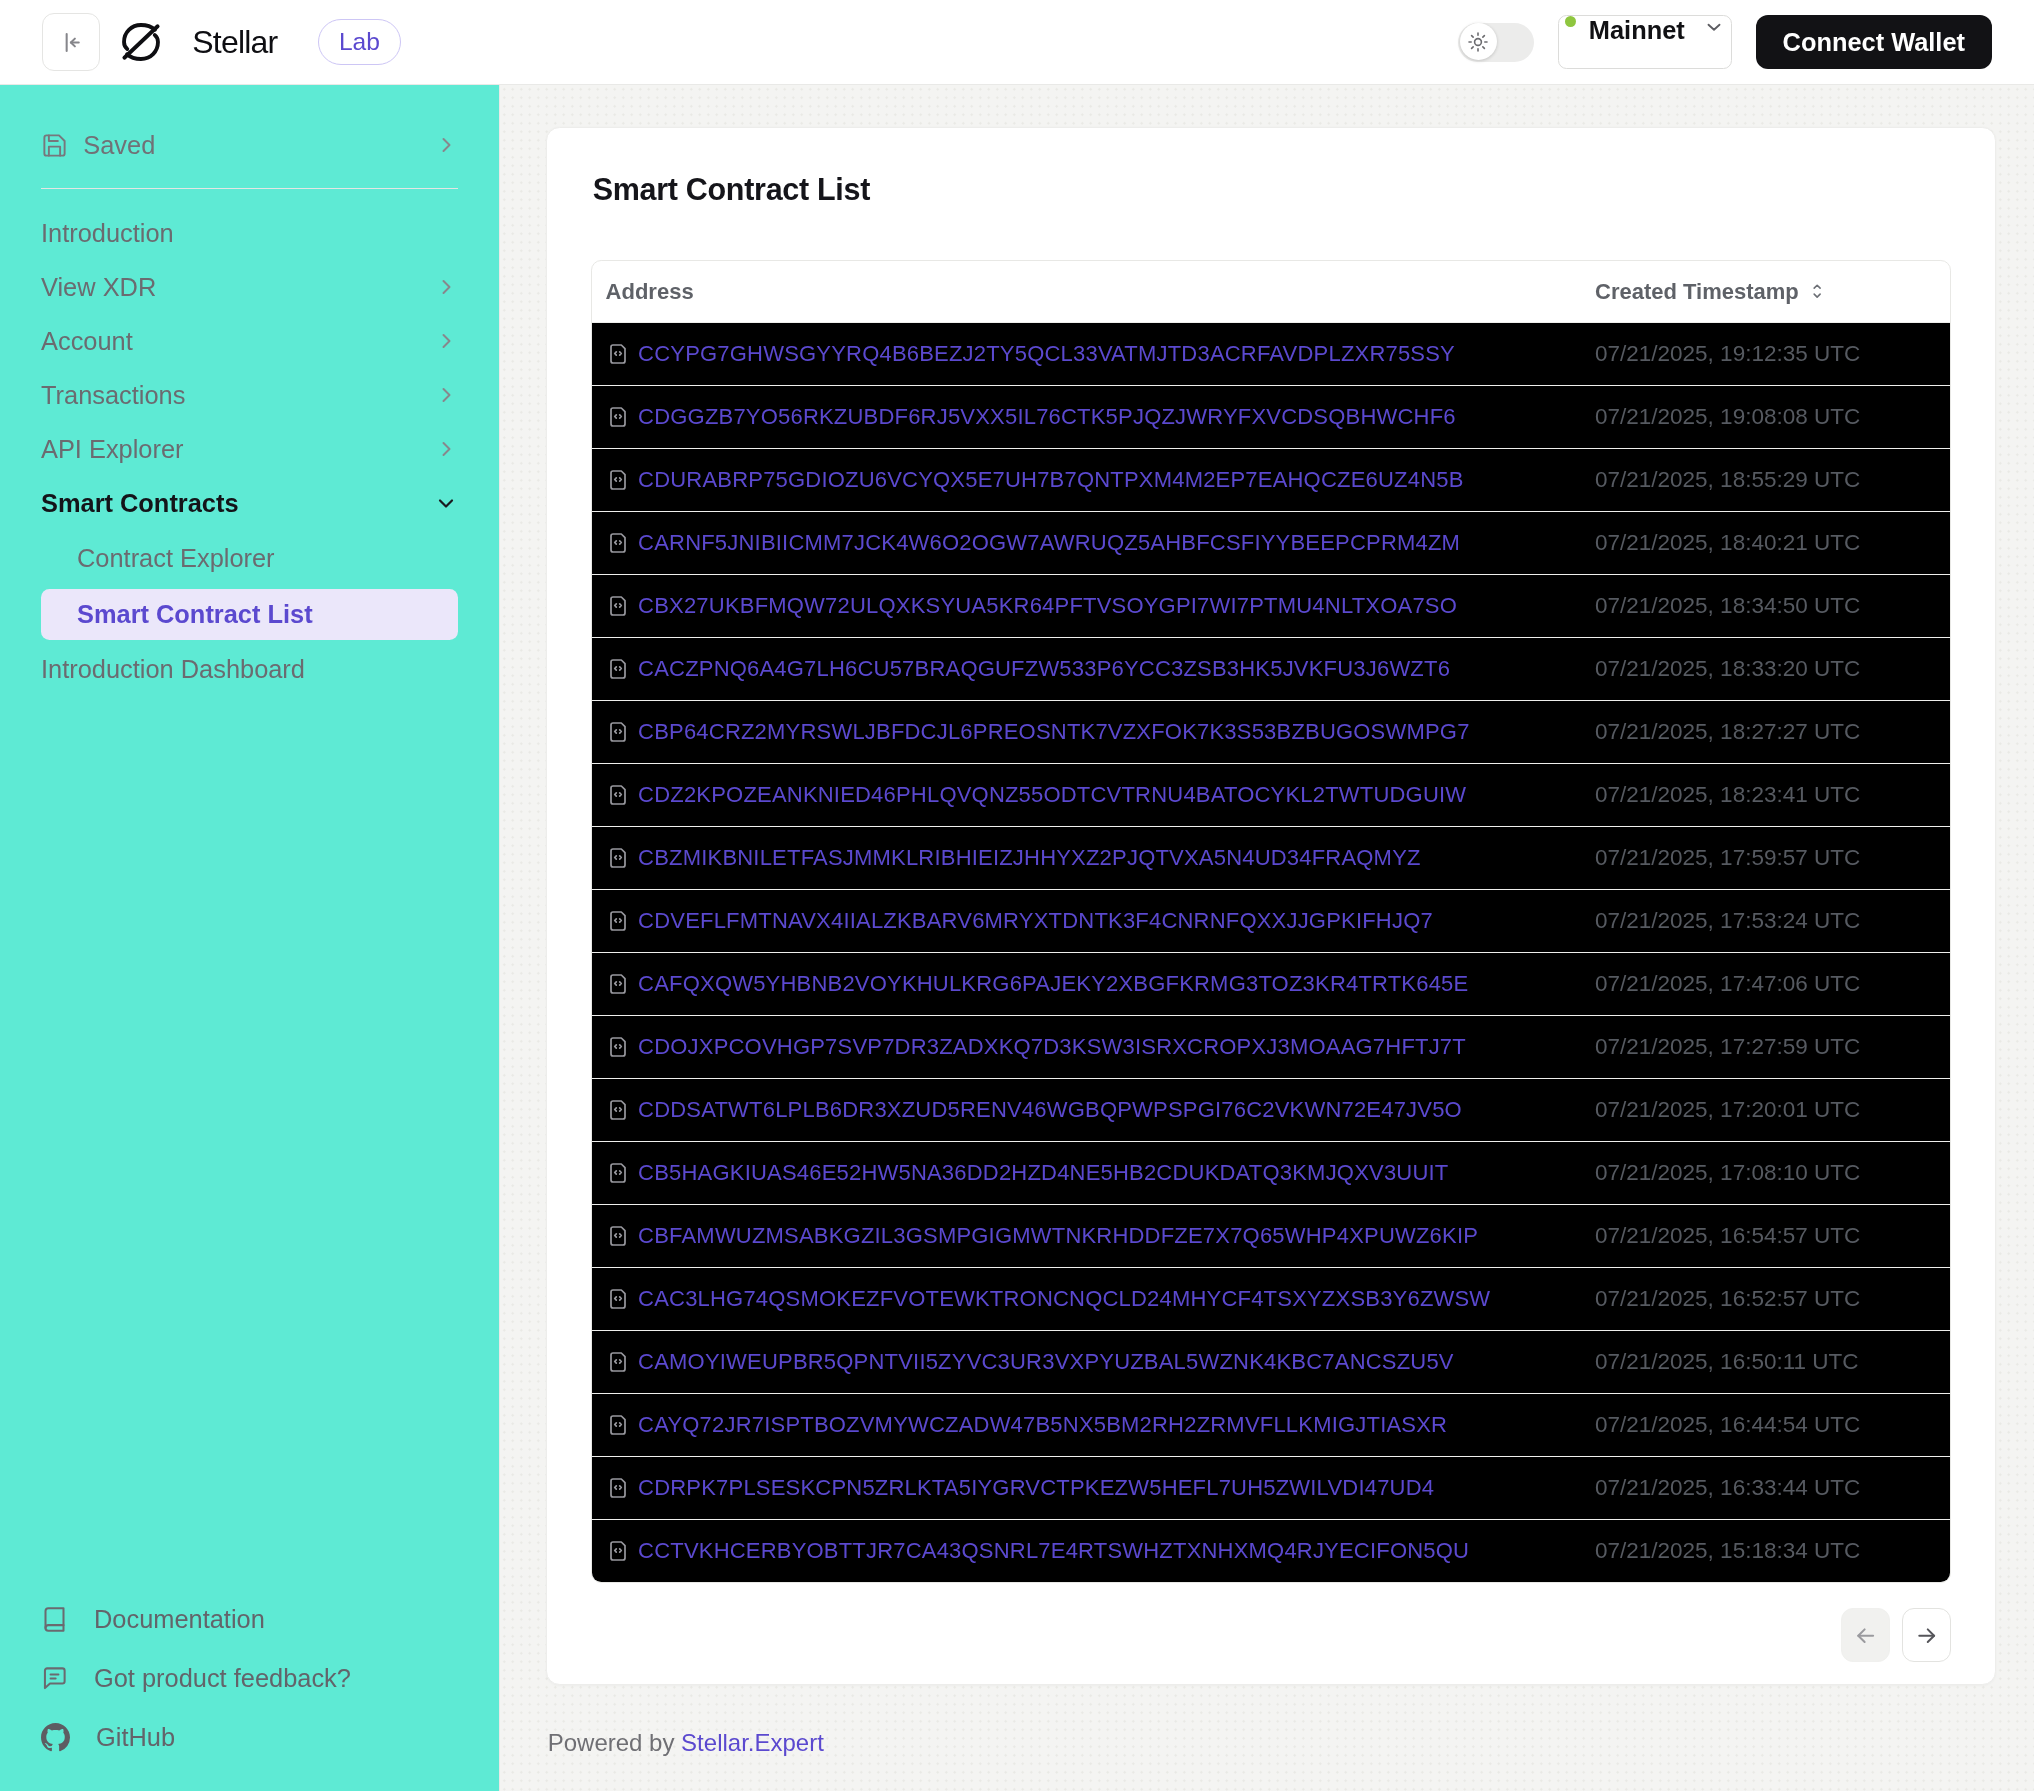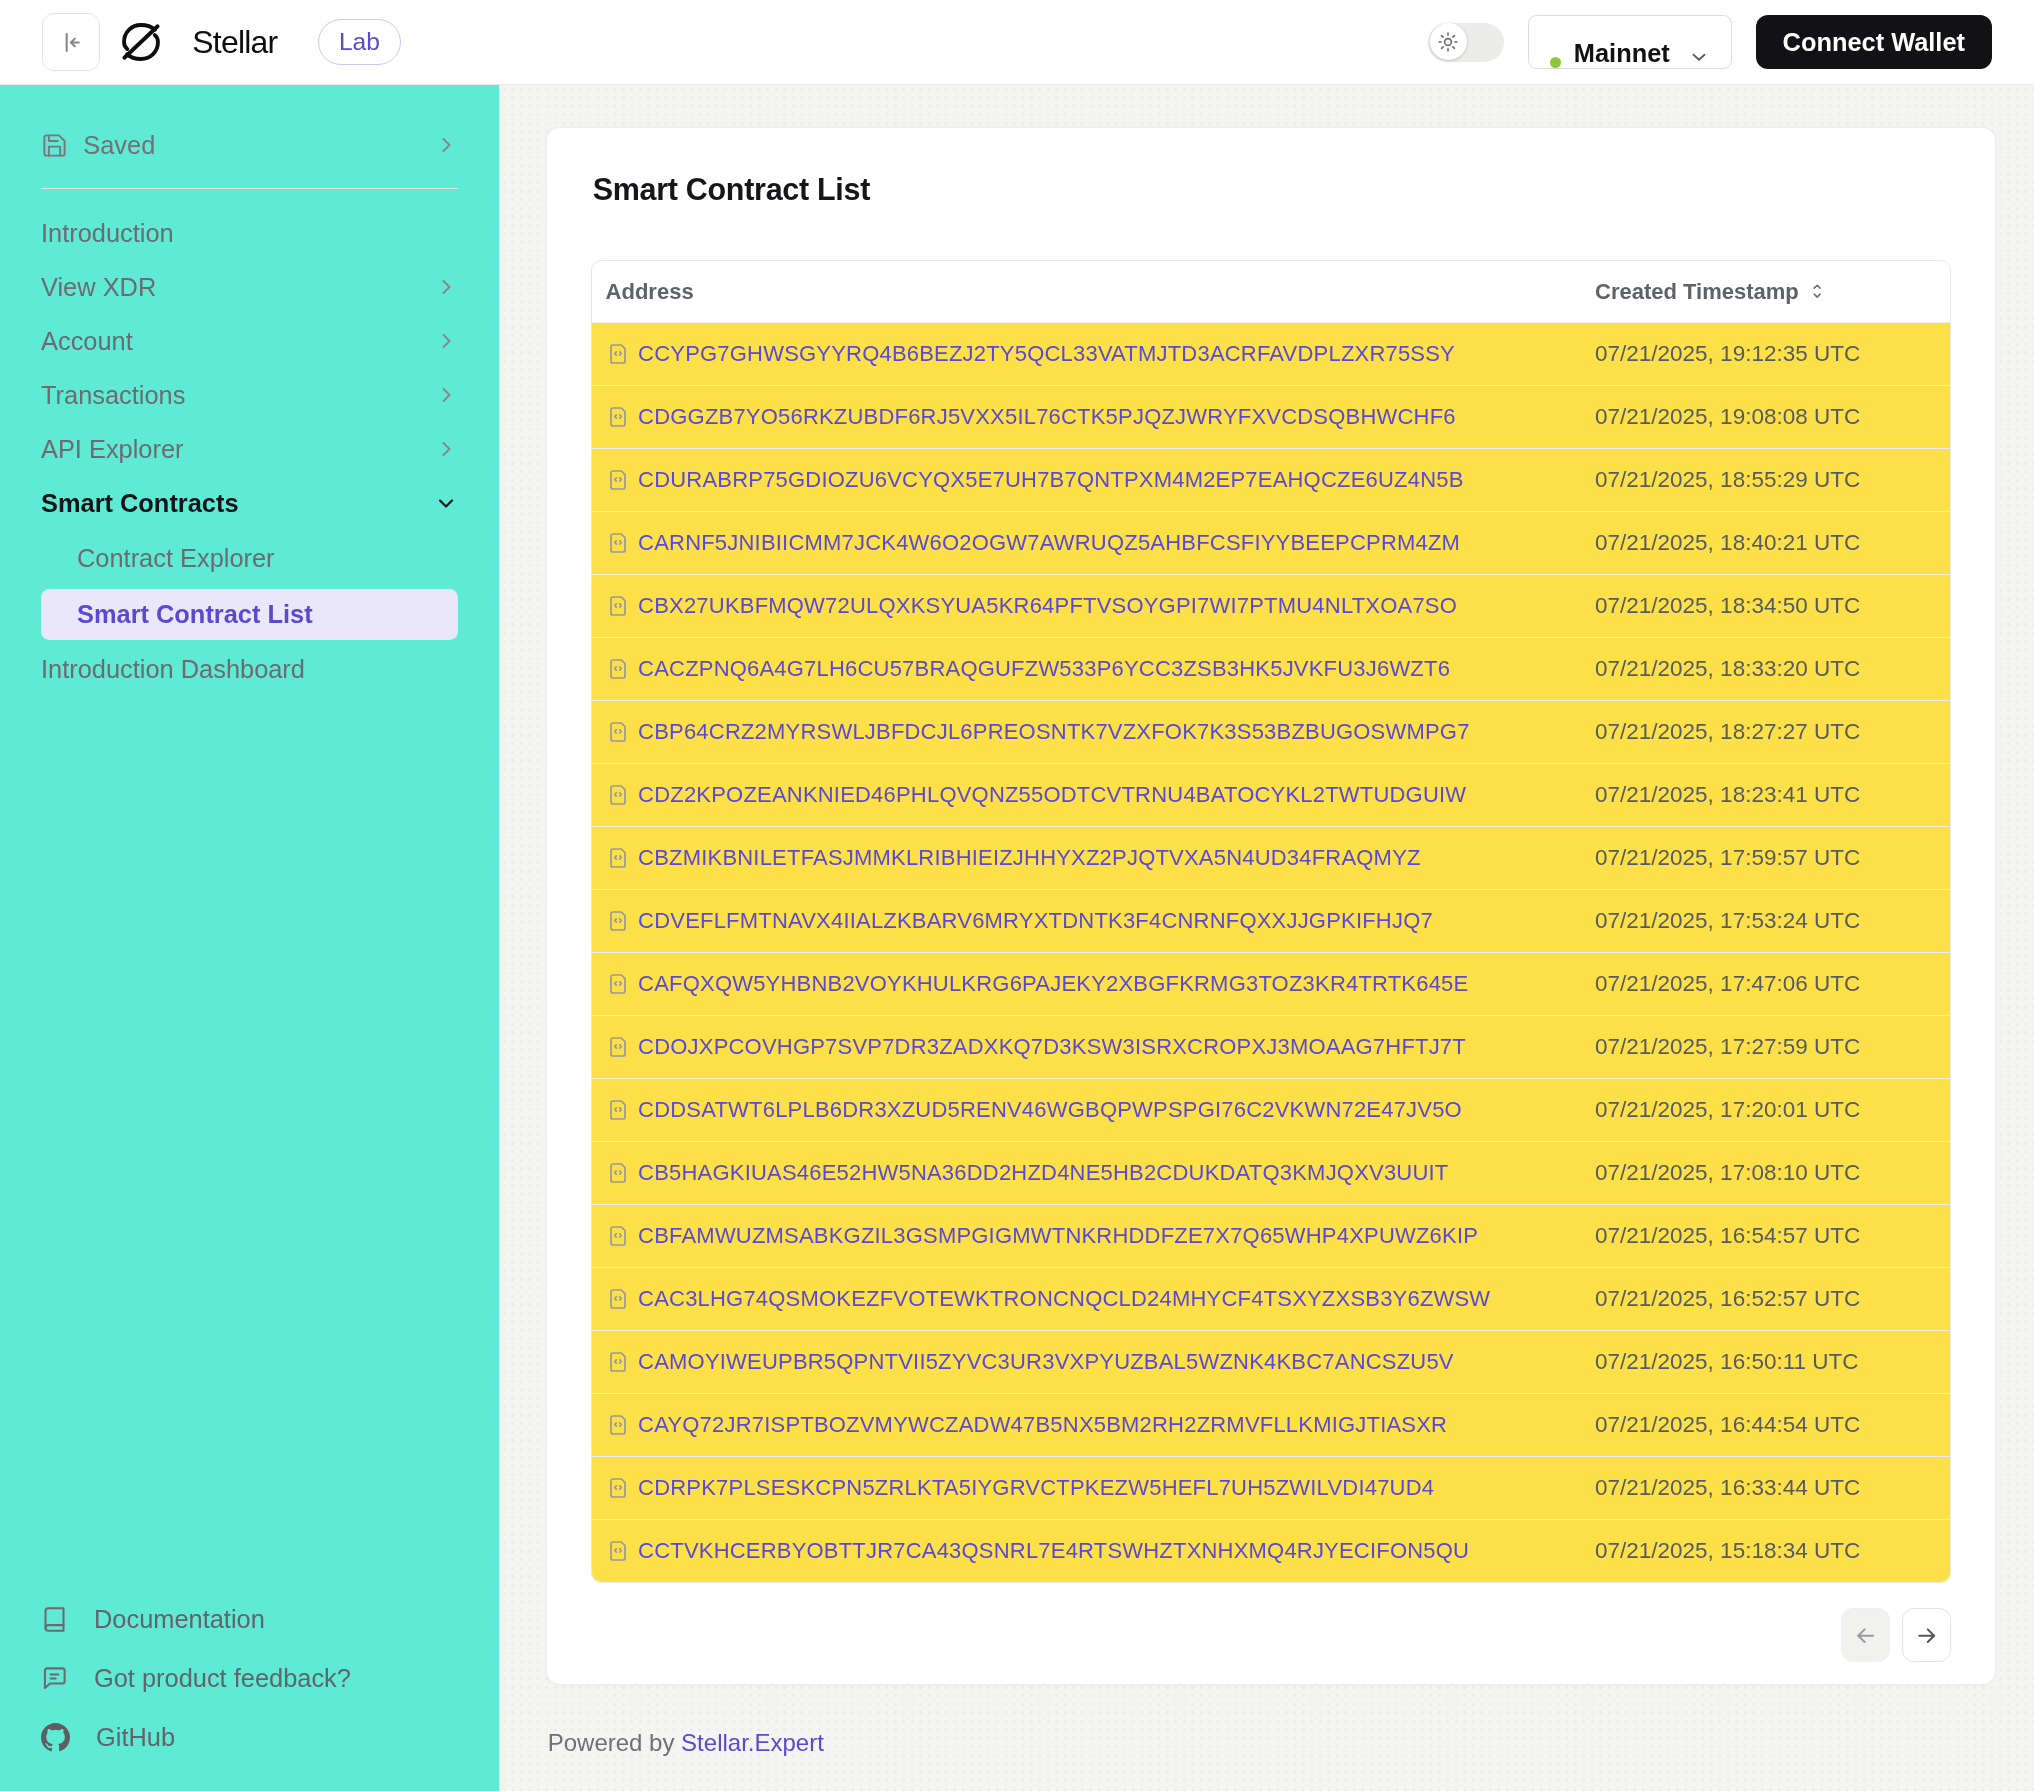--- a/index.html
+++ b/index.html
@@ -14,21 +14,21 @@
     background:#fff; display:flex; align-items:center; justify-content:center; cursor:pointer; }
   .brand { display:flex; align-items:center; gap:30px; margin-left:20.3px; }
   .brand-name { font-size:32px; font-weight:500; letter-spacing:-0.8px; color:#0e0e12; }
   .lab-badge { margin-left:10.2px; padding:7.6px 20.3px; border:1.7px solid #cdc6f5; border-radius:847px;
     color:#5b49cf; font-size:24.6px; font-weight:500; }
   .header-right { margin-left:auto; display:flex; align-items:center; gap:24px; }
   .toggle { width:76px; height:39px; border-radius:19.5px; background:#ececeb; position:relative; cursor:pointer; }
   .toggle-thumb { position:absolute; left:1.7px; top:0.8px; width:37px; height:37px; border-radius:50%;
     background:#fff; box-shadow:0 0.8px 3.4px rgba(0,0,0,.18); display:flex; align-items:center; justify-content:center; }
   .network-select { height:54px; border:0.8px solid #dcdcda; border-radius:8.5px; background:#fff;
-    display:flex; align-items:flex-end; gap:12.7px; padding:0 21px; cursor:pointer; }
+    display:flex; align-items:flex-start; gap:12.7px; padding:0 6px; cursor:pointer; }
   .net-dot { width:11px; height:11px; border-radius:50%; background:#8fc63f; }
   .net-label { font-size:25.4px; font-weight:700; color:#111114; }
   .connect-btn { height:54px; padding:0 27px; background:#121215; color:#fff; border:none;
     border-radius:12px; font-size:25.4px; font-weight:700; display:flex; align-items:center; cursor:pointer;
     font-family:"Liberation Sans", sans-serif; }
 
   
   .body { flex:1; display:flex; min-height:0; }
   .sidebar { flex:0 0 500px; border-right:0.8px solid #e9e9e7; background:#5eead4;
     display:flex; flex-direction:column; padding:30.5px 0 25.4px; }
@@ -53,21 +53,21 @@
     padding:42px 38px 0 46px; display:flex; flex-direction:column; overflow:hidden; }
   .card { background:#fff; border:0.8px solid #ededeb; border-radius:13.6px;
     box-shadow:0 0.8px 2.5px rgba(0,0,0,.03); padding:44px 44px 22px; }
   .card-title { font-size:30.5px; font-weight:700; letter-spacing:-0.3px; color:#15151a; margin:0 0 53px 1.7px; }
   .tbl { border:0.8px solid #e8e8e5; border-radius:10.2px; background:#fff; overflow:hidden; }
   .tbl-header, .tbl-row { display:grid; grid-template-columns:1fr 331px; align-items:center;
     padding:0 24px 0 13.6px; }
   .tbl-header { height:61px; }
   .col-label { color:#5f6268; font-size:22px; font-weight:700; display:flex; align-items:center; }
   .sort-icon { margin-left:8.5px; color:#6d7076; display:flex; cursor:pointer; }
-  .tbl-row { height:63px; border-top:0.8px solid #eeeeec; background:#fde047; }
+  .tbl-row { height:63px; border-top:0.8px solid #eeeeec; background:#000000; }
   .addr-wrap { display:flex; align-items:center; gap:8.5px; min-width:0; }
   .c-icon { display:flex; color:#98989e; flex:0 0 auto; }
   .addr-link { color:#5b49cf; font-size:22px; font-weight:500; letter-spacing:0.2px;
     text-decoration:none; white-space:nowrap; cursor:pointer; }
   .ts { color:#565a61; font-size:22.5px; }
   .pager { display:flex; justify-content:flex-end; gap:12px; margin-top:25.4px; }
   .pg-btn { width:49px; height:54px; border-radius:12px; display:flex; align-items:center;
     justify-content:center; cursor:pointer; }
   .pg-btn.prev { background:#f1f1ef; border:0.8px solid #f0f0ee; color:#9a9a9e; }
   .pg-btn.next { background:#fff; border:0.8px solid #e3e3e0; color:#55555a; }

